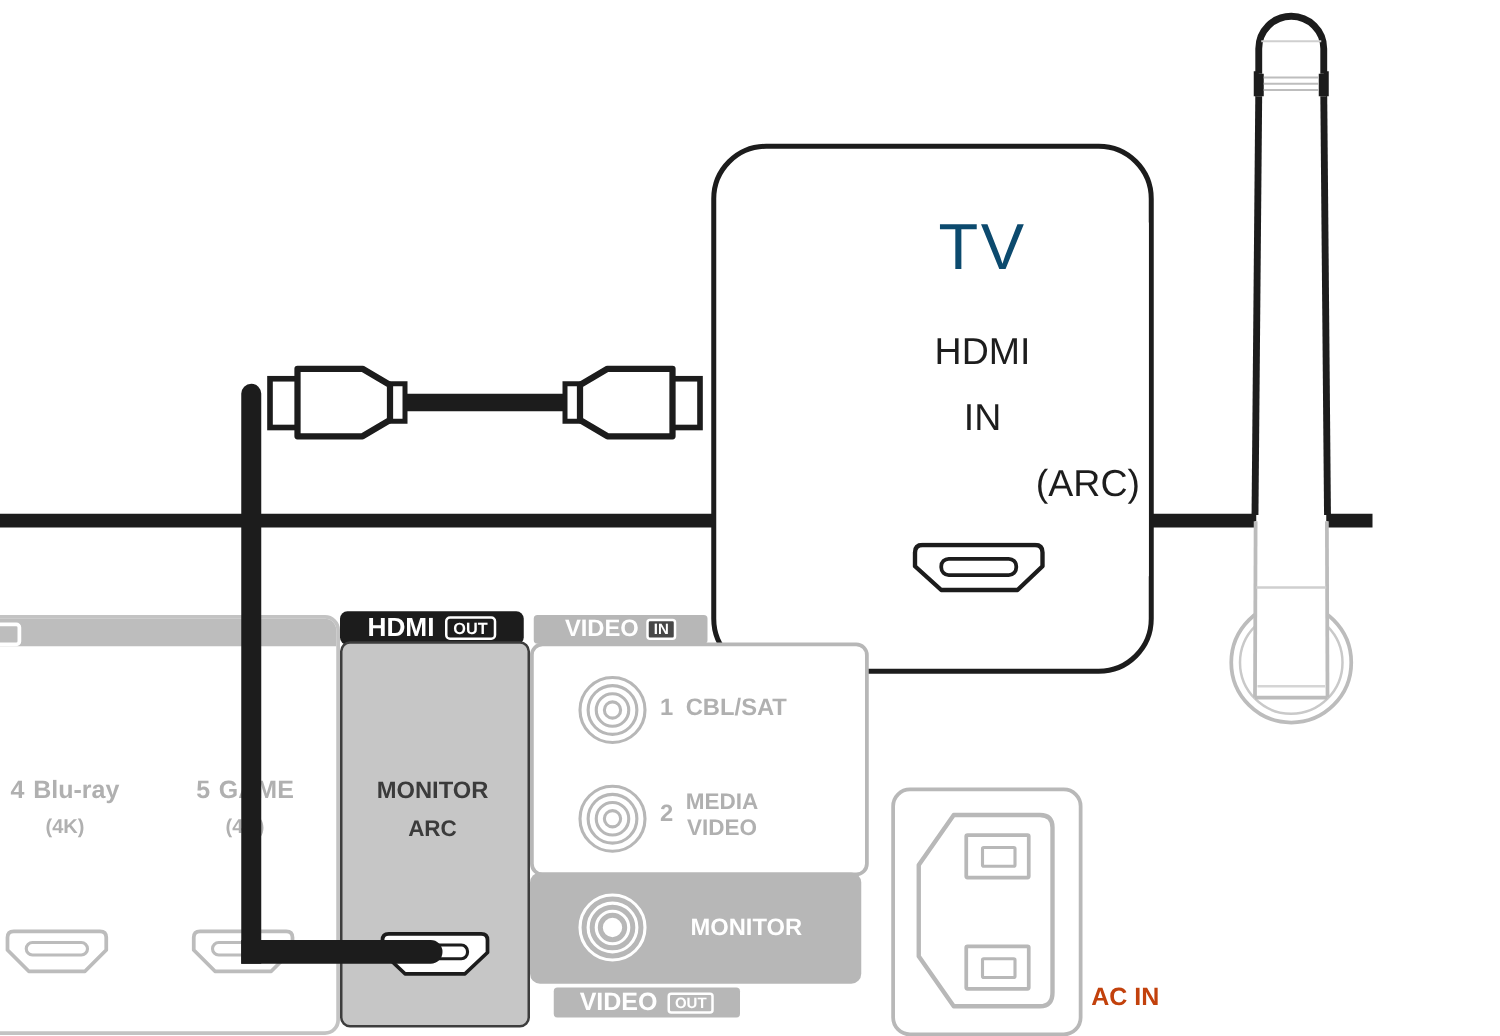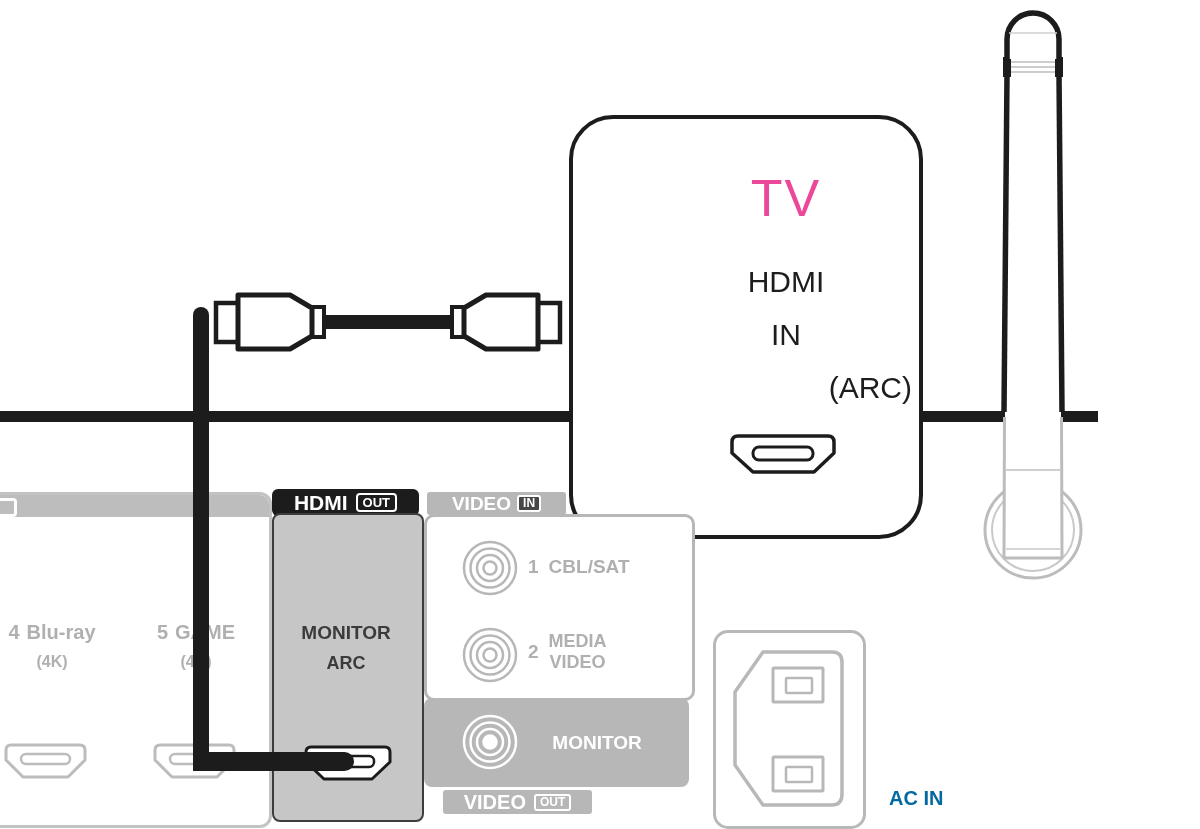--- a/index.html
+++ b/index.html
@@ -9,21 +9,21 @@
   
   .gtxt{color:#b0b0b0;font-weight:bold;}
   .wtxt{color:#ffffff;font-weight:bold;}
   .dtxt{color:#3b3b3b;font-weight:bold;}
   .ctr{text-align:center;}
   .row{display:flex;align-items:center;justify-content:center;}
   
   .tv-box{left:569px;top:115px;width:346px;height:416px;border:4px solid #1c1c1c;
           border-radius:44px;background:#fff;}
   .tv-gap{left:903px;top:178px;width:16px;height:283px;background:#fff;}
-  .tv-title{left:660px;top:168px;width:252px;font-size:52px;color:#ec4899;letter-spacing:2px;}
+  .tv-title{left:660px;top:168px;width:252px;font-size:52px;color:#0c4a6e;letter-spacing:2px;}
   .tv-line{left:660px;width:252px;font-size:30px;color:#1d1d1d;font-weight:500;}
   
   .panel-left{left:-30px;top:492px;width:296px;height:330px;border:3px solid #c3c3c3;
               border-radius:0 12px 12px 0;background:#fff;}
   .panel-left-header{left:0;top:0;width:100%;height:22px;background:#bdbdbd;
                      border-radius:0 9px 0 0;position:absolute;}
   .frag{left:14px;top:3px;width:24px;height:13px;border:3px solid #fff;border-radius:4px;position:absolute;}
   .in-label{font-size:20px;}
   .in-sub{font-size:16px;}
   
@@ -152,21 +152,21 @@
   </div>
 
   <div class="abs ac-outer"></div>
   <svg class="abs" style="left:731px;top:649px;" width="115" height="160" viewBox="0 0 115 160">
     <path d="M32,3 L101,3 Q111,3 111,13 L111,145 Q111,156 101,156 L32,156 L4,116 L4,43 Z" fill="none" stroke="#b8b8b8" stroke-width="3.5" stroke-linejoin="round"></path>
     <rect x="42" y="19" width="50" height="34" rx="1" fill="none" stroke="#b8b8b8" stroke-width="3"></rect>
     <rect x="55" y="29" width="26" height="15" rx="1" fill="none" stroke="#b8b8b8" stroke-width="2.5"></rect>
     <rect x="42" y="108" width="50" height="34" rx="1" fill="none" stroke="#b8b8b8" stroke-width="3"></rect>
     <rect x="55" y="118" width="26" height="15" rx="1" fill="none" stroke="#b8b8b8" stroke-width="2.5"></rect>
   </svg>
-  <div class="abs gtxt" style="left:873px;top:787px;font-size:20px;color:#0369a1;margin-left:16px;">AC IN</div>
+  <div class="abs gtxt" style="left:873px;top:787px;font-size:20px;color:#c2410c;">AC IN</div>
 
   <svg class="abs" style="left:975px;top:5px;" width="115" height="580" viewBox="0 0 115 580">
     <circle cx="58" cy="525" r="48" fill="none" stroke="#bcbcbc" stroke-width="3"></circle>
     <circle cx="58" cy="525" r="41" fill="none" stroke="#c9c9c9" stroke-width="2"></circle>
     <rect x="29" y="412" width="58" height="141" fill="#ffffff"></rect>
     <line x1="29.5" y1="412" x2="29" y2="553" stroke="#bcbcbc" stroke-width="3"></line>
     <line x1="86.5" y1="412" x2="87" y2="553" stroke="#bcbcbc" stroke-width="3"></line>
     <line x1="30" y1="465" x2="86" y2="465" stroke="#cfcfcf" stroke-width="2"></line>
     <line x1="31" y1="544" x2="85" y2="544" stroke="#d5d5d5" stroke-width="2"></line>
     <line x1="29" y1="553" x2="87" y2="553" stroke="#bcbcbc" stroke-width="3"></line>

